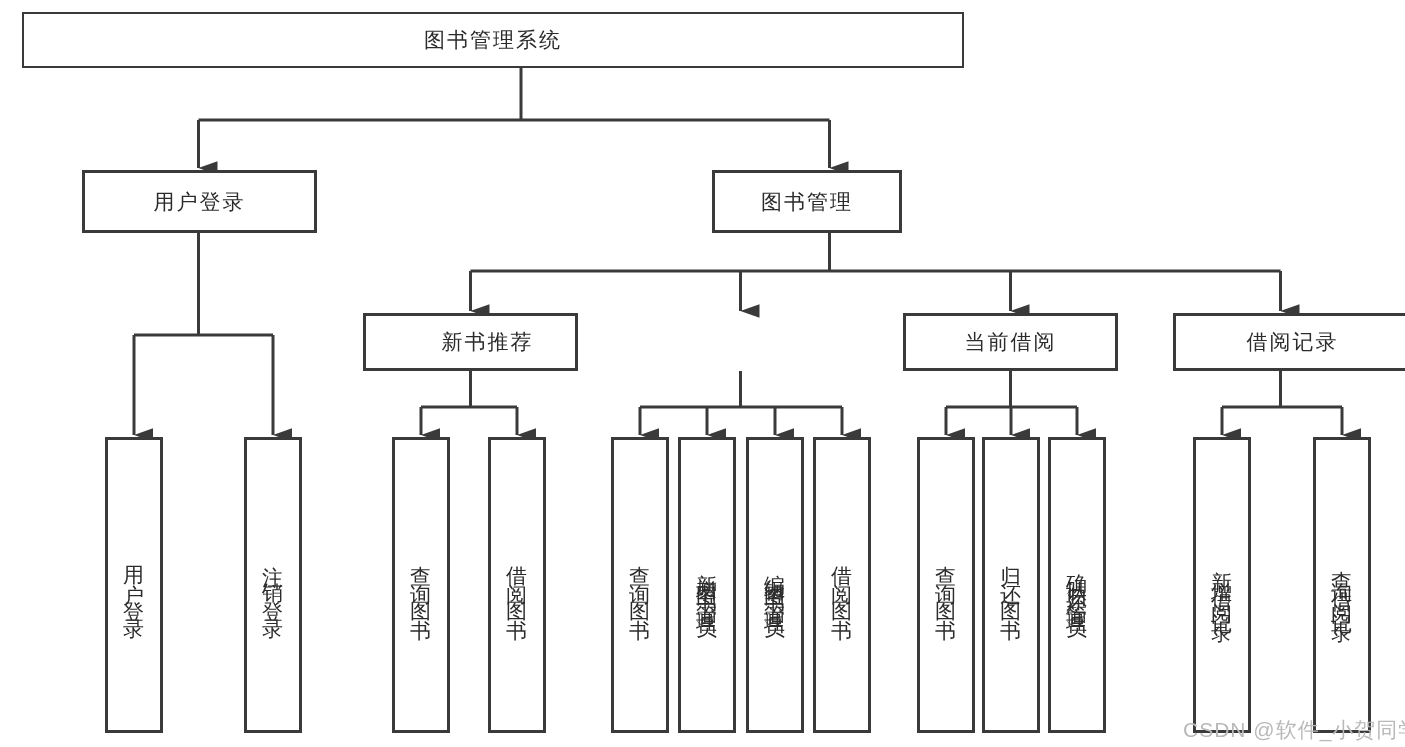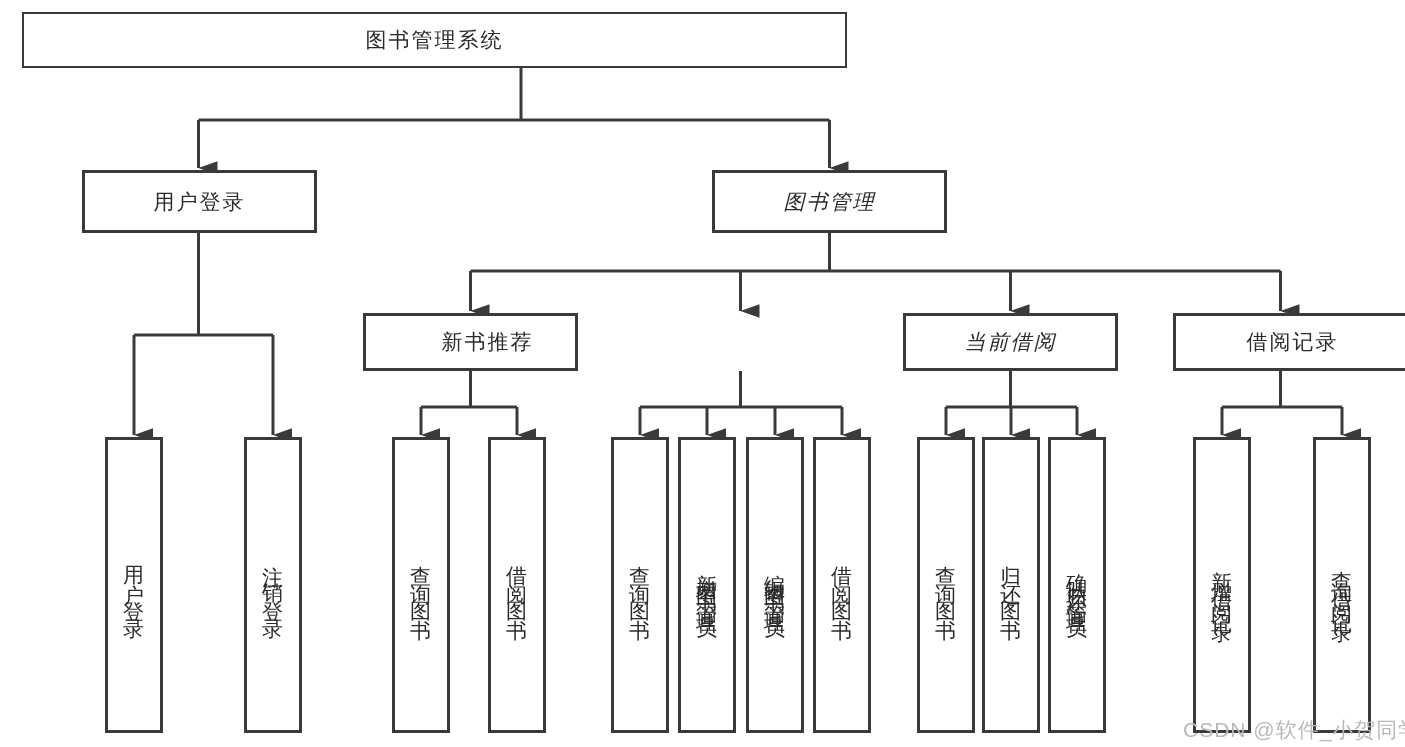--- a/index.html
+++ b/index.html
@@ -39,26 +39,26 @@
     justify-content: center;
     color: var(--text);
     font-size: 21px;
     letter-spacing: 2px;
     text-align: center;
     white-space: nowrap;
   }
   .box.thin { border-width: 2px; }
 
   
-  #n-root  { left: 22px;   top: 12px;  width: 825px; height: 56px; }
+  #n-root  { left: 22px;   top: 12px;  width: 942px; height: 56px; }
   #n-login { left: 82px;   top: 170px; width: 235px; height: 63px; }
-  #n-mgmt  { left: 712px;  top: 170px; width: 235px; height: 63px; font-style: italic; }
+  #n-mgmt  { left: 712px;  top: 170px; width: 190px; height: 63px; }
   #n-new   { left: 363px;  top: 313px; width: 215px; height: 58px; padding-left: 34px; }
   #n-borrow{ left: 633px;  top: 313px; width: 215px; height: 58px; }
-  #n-cur   { left: 903px;  top: 313px; width: 215px; height: 58px; font-style: italic; }
+  #n-cur   { left: 903px;  top: 313px; width: 215px; height: 58px; }
   #n-rec   { left: 1173px; top: 313px; width: 239px; height: 58px; }
 
   
   .leaf {
     position: absolute;
     top: 437px;
     width: 58px;
     height: 296px;
     background: var(--box-bg);
     border: 3px solid var(--line);

